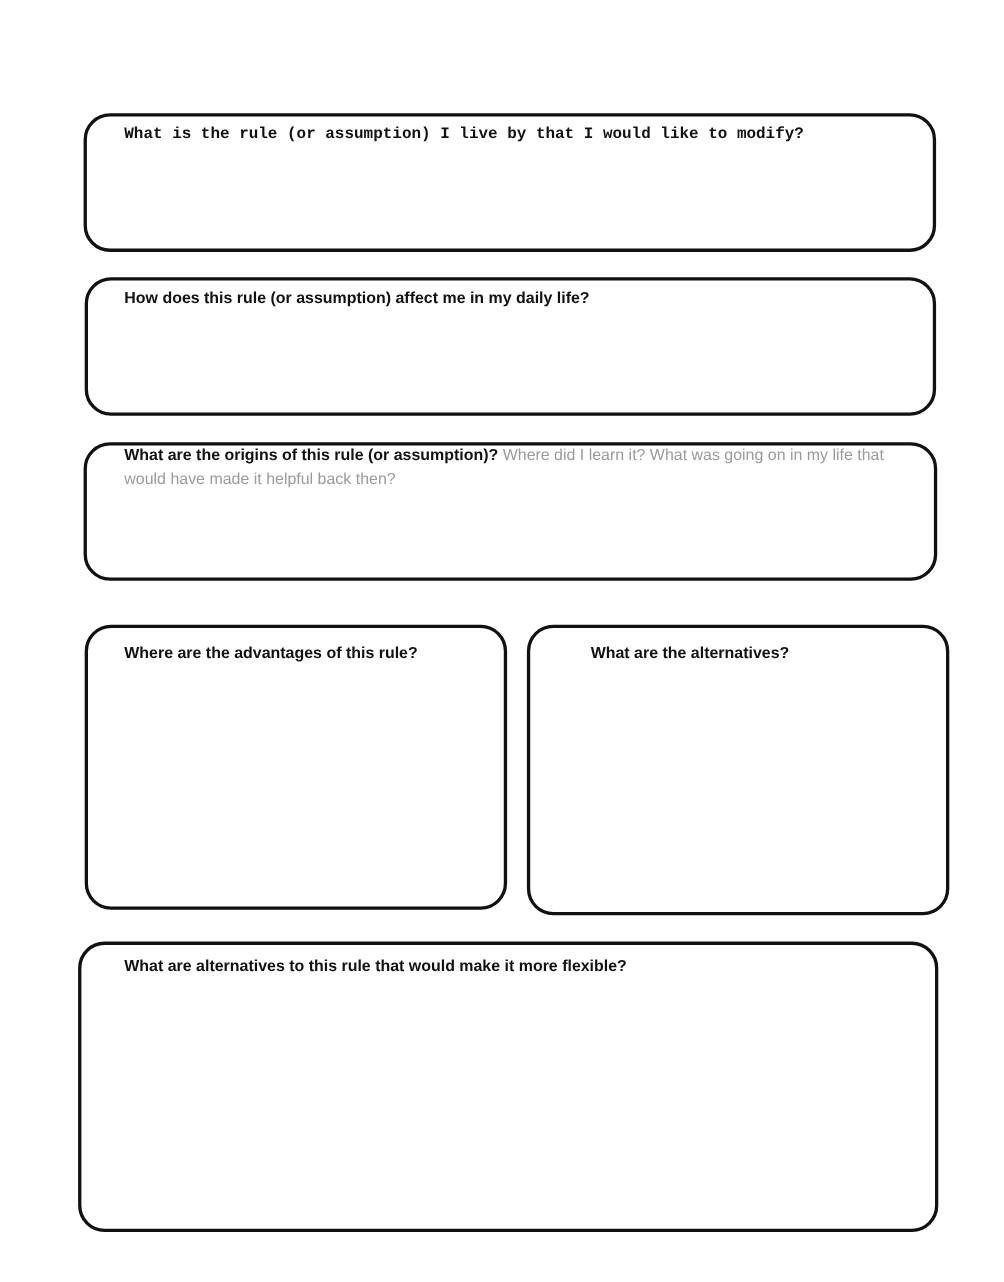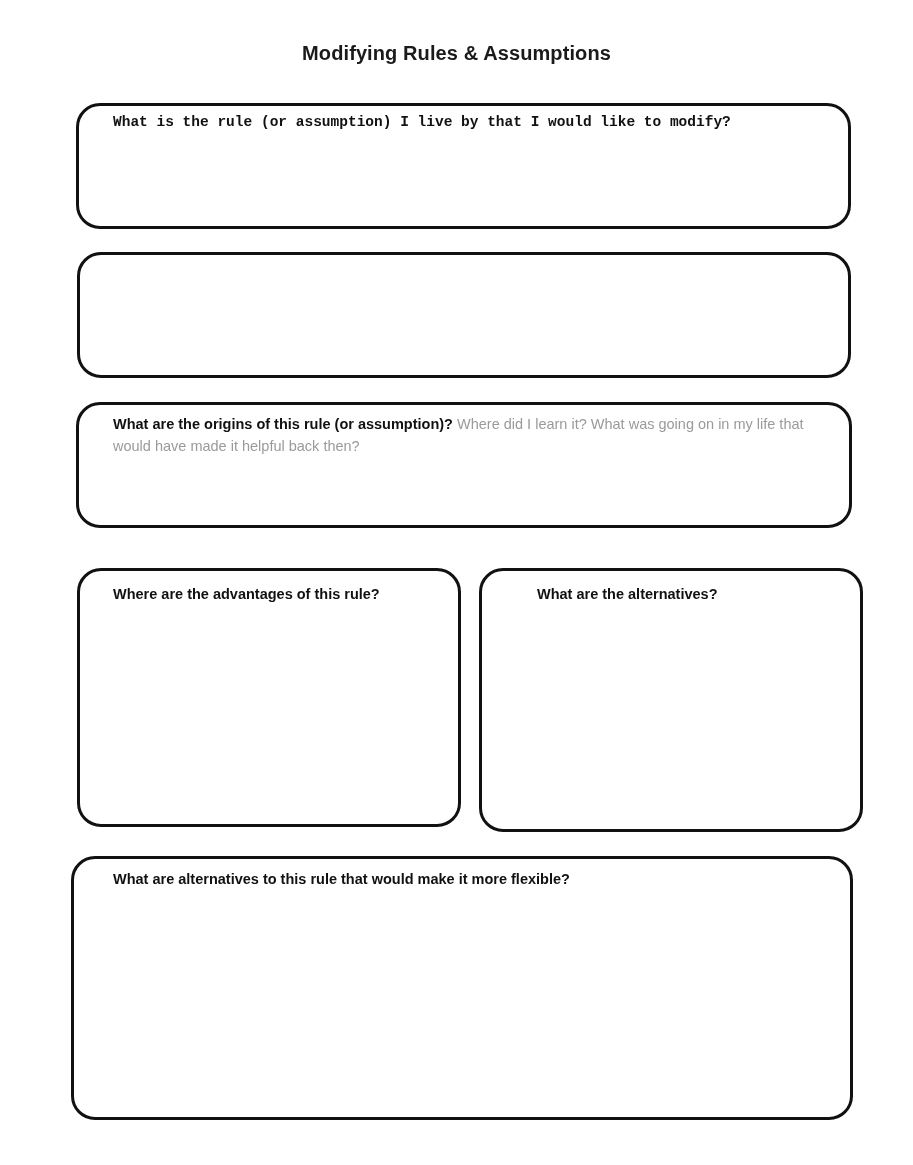--- a/index.html
+++ b/index.html
@@ -72,21 +72,21 @@
   #prompt-rule    { left: 113px; top: 112px; width: 710px; font-family: Liberation Mono, monospace; }
   #answer-rule    { left: 80px;  top: 140px; width: 767px; height: 86px; }
 
   
   #box-daily      { left: 77px;  top: 252px; width: 774px; height: 126px; }
   #prompt-daily   { left: 113px; top: 261px; width: 710px; }
   #answer-daily   { left: 81px;  top: 289px; width: 766px; height: 86px; }
 
   
   #box-origins    { left: 76px;  top: 402px; width: 776px; height: 126px; }
-  #prompt-origins { left: 113px; top: 414px; width: 723px; }
+  #prompt-origins { left: 113px; top: 404px; width: 723px; }
   #answer-origins { left: 80px;  top: 462px; width: 768px; height: 63px; }
 
   
   #box-adv        { left: 77px;  top: 568px; width: 384px; height: 259px; }
   #prompt-adv     { left: 113px; top: 584px; width: 330px; }
   #answer-adv     { left: 81px;  top: 612px; width: 376px; height: 212px; }
 
   
   #box-dis        { left: 479px; top: 568px; width: 384px; height: 264px; }
   #prompt-dis     { left: 537px; top: 584px; width: 300px; }
@@ -95,27 +95,27 @@
   
   #box-alt        { left: 71px;  top: 856px; width: 782px; height: 264px; }
   #prompt-alt     { left: 113px; top: 869px; width: 720px; }
   #answer-alt     { left: 75px;  top: 897px; width: 774px; height: 219px; }
 </style>
 </head>
 <body>
 
 <div class="page">
 
-  <div class="worksheet-title">Modifying Rules &amp; Assumptions</div>
 
   <div class="field-box" id="box-rule"></div>
   <div class="prompt" id="prompt-rule">What is the rule (or assumption) I live by that I would like to modify?</div>
   <div class="answer-area" id="answer-rule" placeholder=""></div>
 
   <div class="field-box" id="box-daily"></div>
+  <div class="prompt" id="prompt-daily">How does this rule (or assumption) affect me in my daily life?</div>
   <div class="answer-area" id="answer-daily" placeholder=""></div>
 
   <div class="field-box" id="box-origins"></div>
   <div class="prompt" id="prompt-origins"><span>What are the origins of this rule (or assumption)? </span><span class="hint">Where did I learn it? What was going on in my life that would have made it helpful back then?</span></div>
   <div class="answer-area" id="answer-origins" placeholder=""></div>
 
   <div class="field-box" id="box-adv"></div>
   <div class="prompt" id="prompt-adv">Where are the advantages of this rule?</div>
   <div class="answer-area" id="answer-adv" placeholder=""></div>
 

